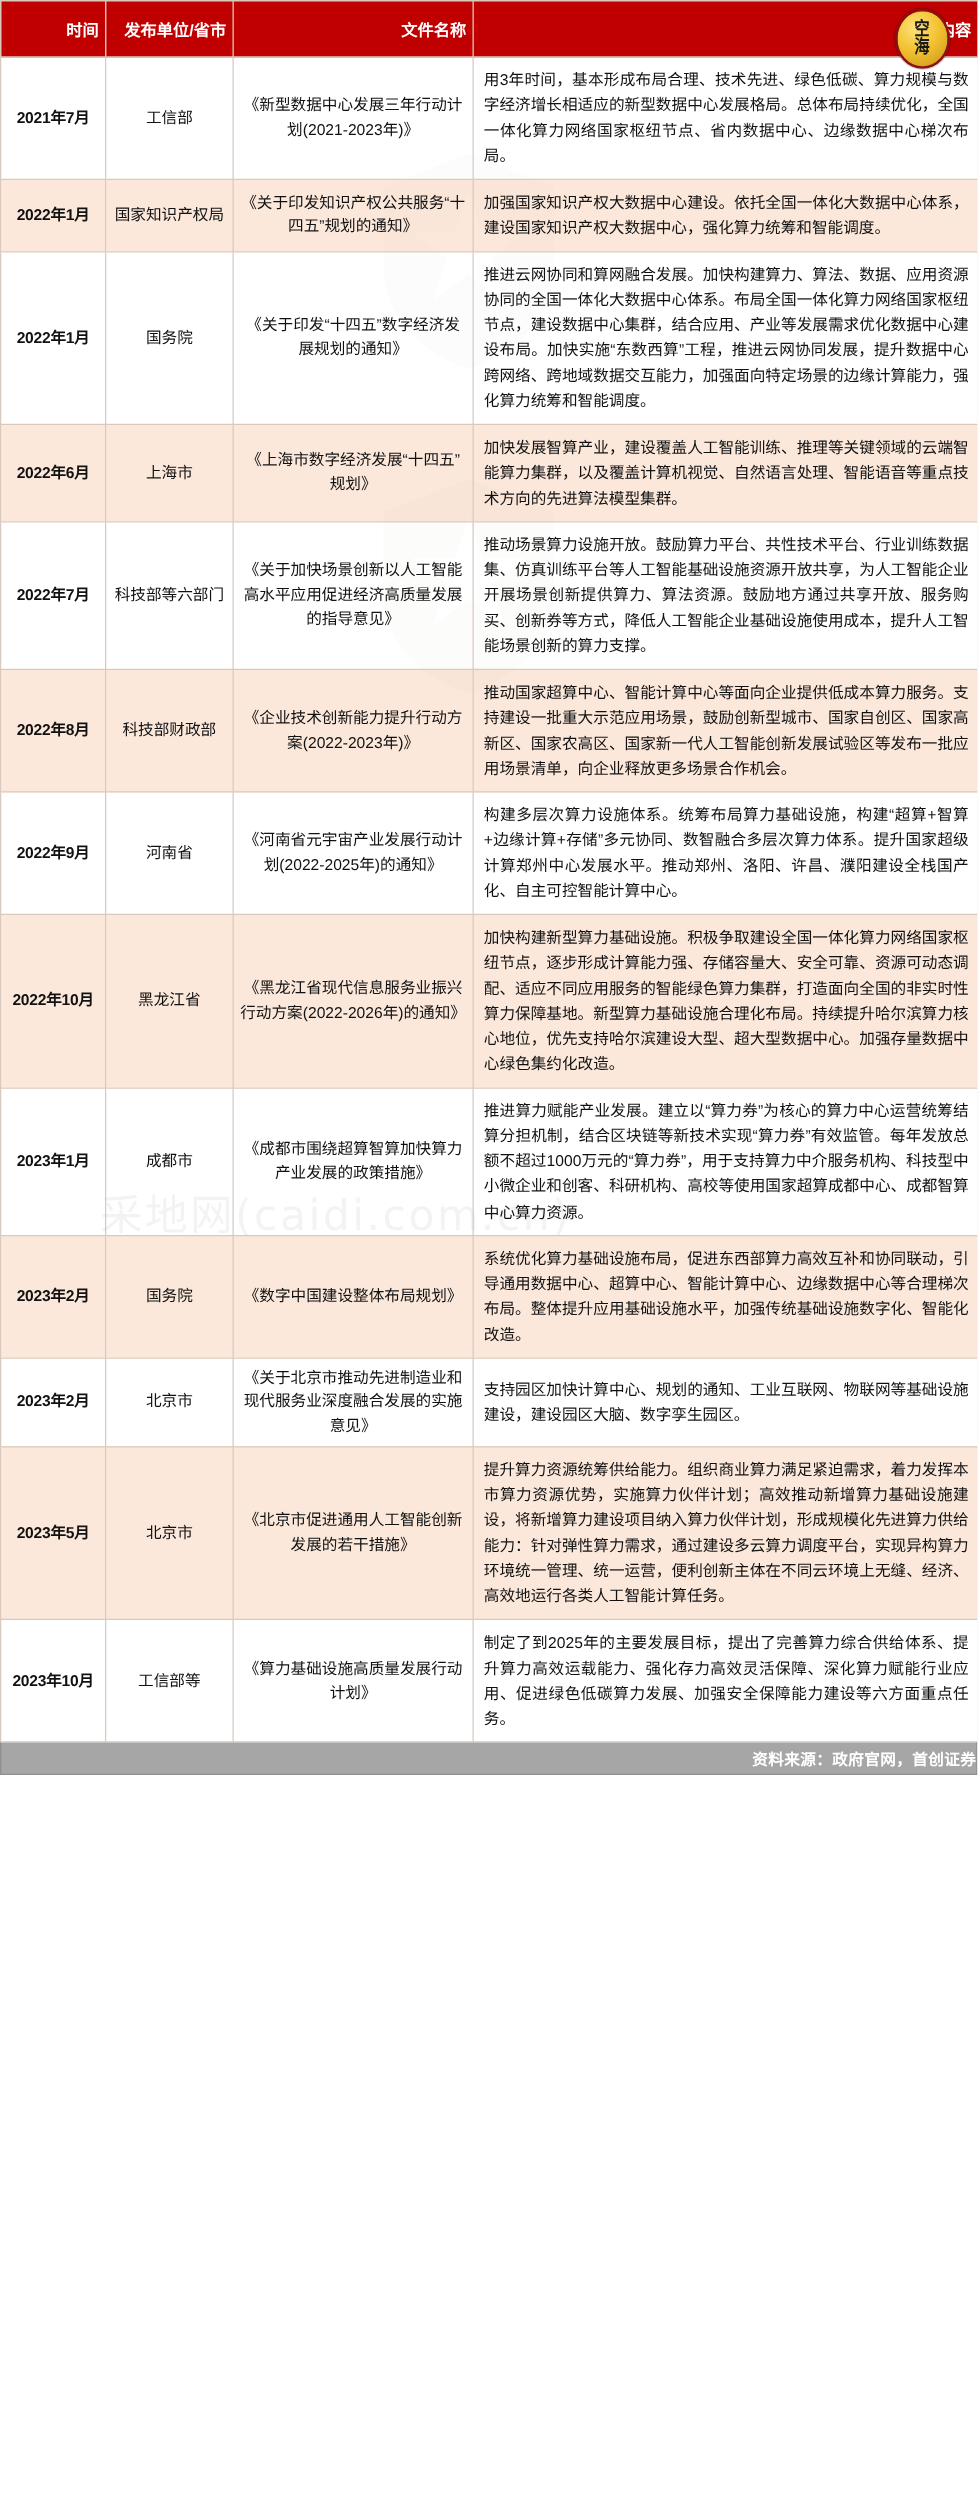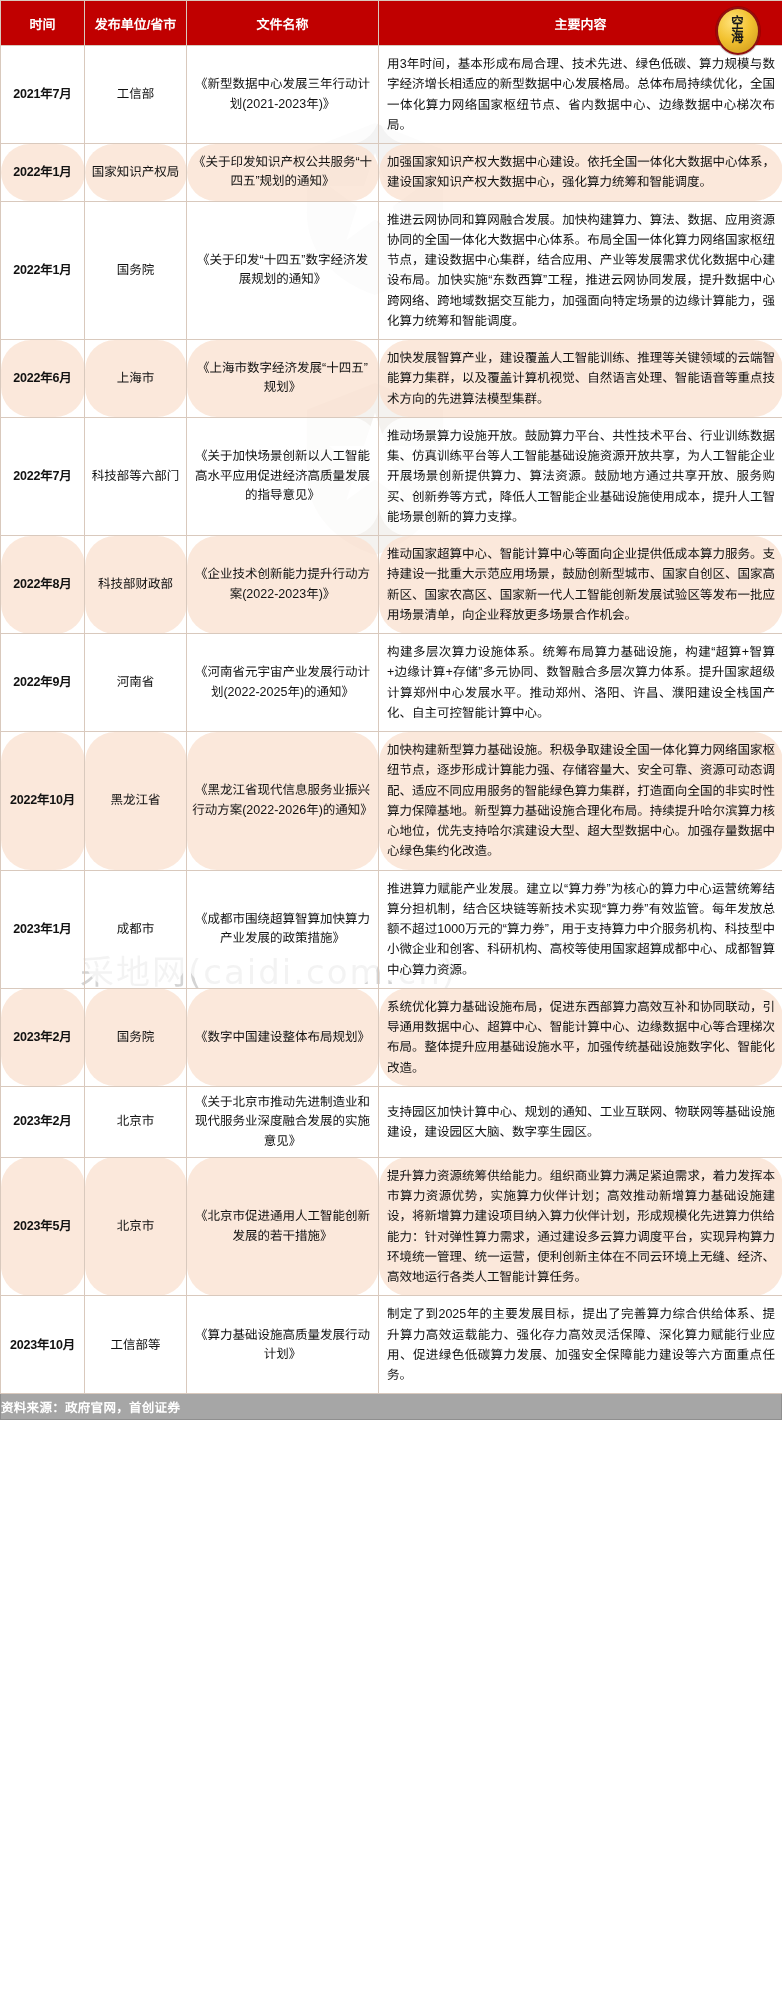--- a/index.html
+++ b/index.html
@@ -101,20 +101,21 @@
     z-index: 2;
     width: 782px;
     border-collapse: collapse;
     table-layout: fixed;
   }
   table.policy th,
   table.policy td {
     border: 1px solid #d9c9bd;
     vertical-align: middle;
     padding: 6px 5px;
+    text-align: right;
   }
   thead th {
     background: #c00000;
     color: #ffffff;
     font-size: 13px;
     font-weight: bold;
     height: 45px;
     border-color: #d25a5a;
     text-align: center;
   }
@@ -122,21 +123,20 @@
 
   col.c1 { width: 84px; }
   col.c2 { width: 102px; }
   col.c3 { width: 192px; }
   col.c4 { width: 404px; }
 
   tbody td {
     font-size: 12.5px;
     color: #111111;
     line-height: 1.5;
-    border-radius: 30px;
   }
   tbody td.time,
   tbody td.org,
   tbody td.doc {
     text-align: center;
   }
   tbody td.time { font-weight: bold; letter-spacing: -.2px; font-size: 12.5px; }
   tbody td.org  { font-size: 12.5px; }
   tbody td.doc  { font-size: 12.5px; line-height: 1.55; margin-top: 17px; }
   tbody td.body {
@@ -150,21 +150,21 @@
   tr.plain td { background: rgba(255, 255, 255, 0.72); }
 
   
   .footer {
     position: relative;
     z-index: 3;
     background: #a6a6a6;
     height: 26px;
     display: flex;
     align-items: center;
-    justify-content: flex-start;
+    justify-content: flex-end;
     border: 1px solid #8f8f8f;
     border-top: none;
   }
   .footer .src {
     color: #ffffff;
     font-size: 12.5px;
     font-weight: bold;
     letter-spacing: .3px;
   }
 </style>

